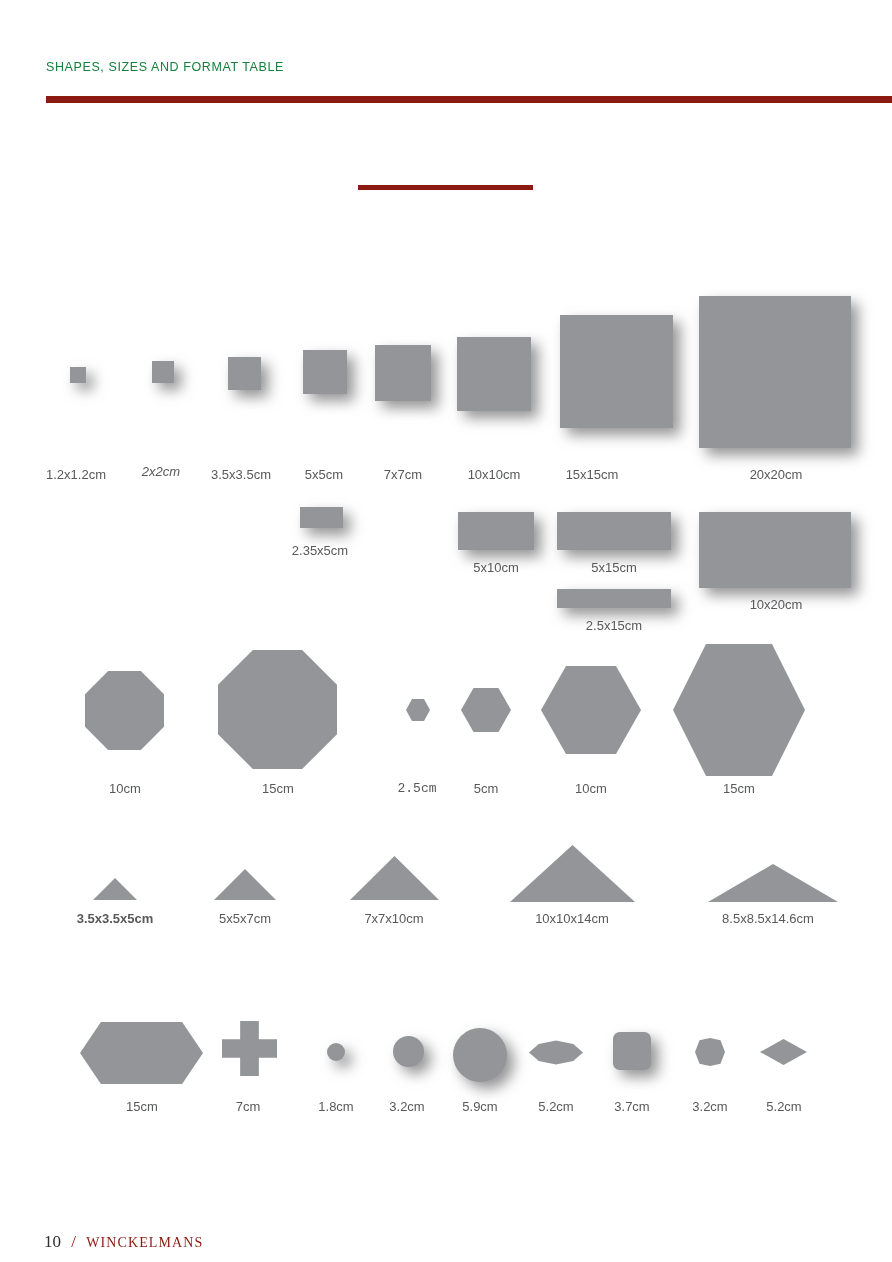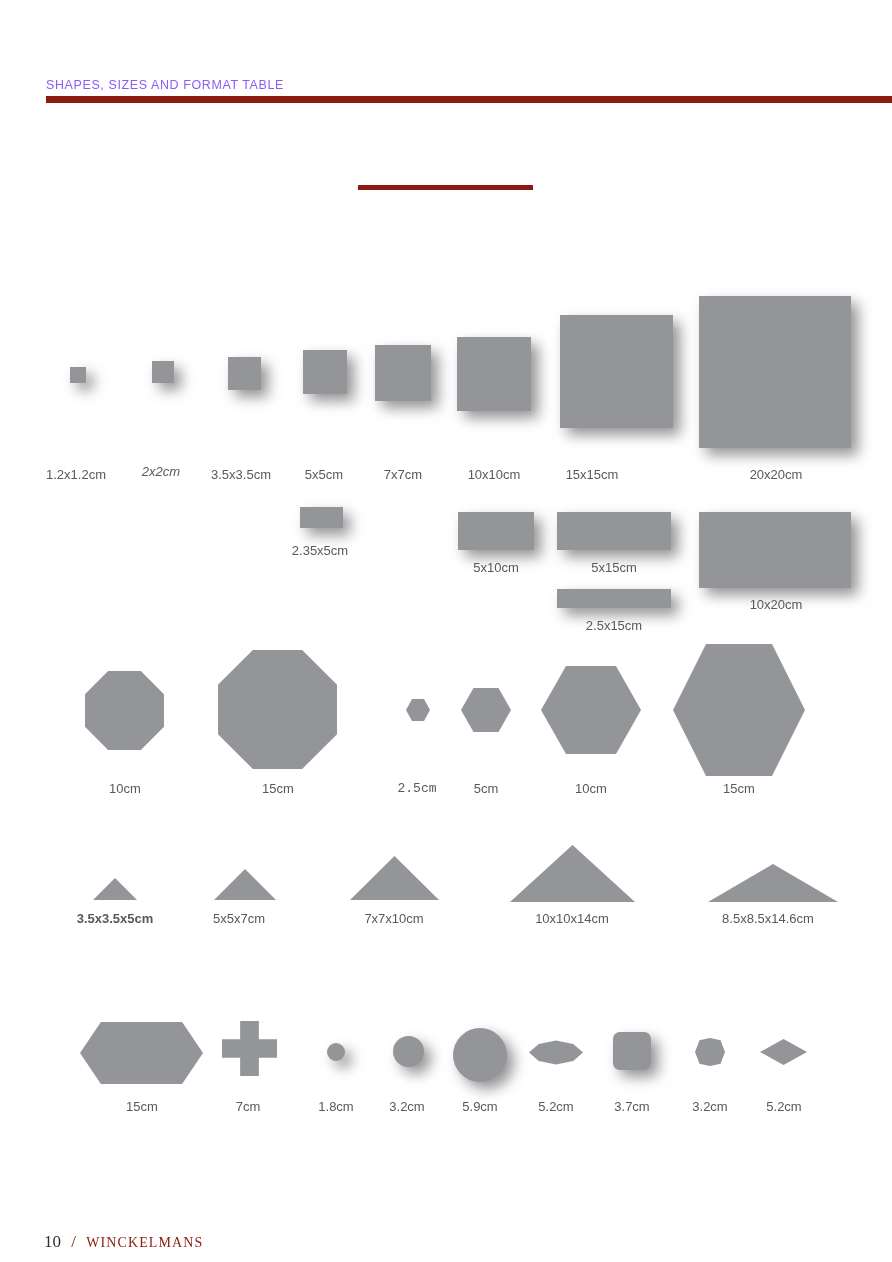--- a/index.html
+++ b/index.html
@@ -8,24 +8,24 @@
     background:#ffffff;
     font-family:"Liberation Sans", sans-serif;
     color:#58595b;
     position:relative;
     overflow:hidden;
   }
   .page{position:absolute;inset:0;}
 
   
   .doc-header{
-    position:absolute;left:46px;top:78px;
+    position:absolute;left:46px;top:60px;
     font-family:"Liberation Sans", sans-serif;
     font-size:12.5px;letter-spacing:.6px;
-    color:#8b5cf6;white-space:nowrap;
+    color:#15803d;white-space:nowrap;
   }
   .header-rule{
     position:absolute;left:46px;top:96px;width:846px;height:7px;
     background:#8b1a10;
   }
 
   
   .section-title{
     position:absolute;left:0;top:148px;width:892px;
     text-align:center;
@@ -147,21 +147,21 @@
     <div class="shape hex" style="left:541px;top:666px;width:100px;height:88px;"></div>
     <div class="lbl" style="left:591px;top:781px;">10cm</div>
 
     <div class="shape hex" style="left:673px;top:644px;width:132px;height:132px;"></div>
     <div class="lbl" style="left:739px;top:781px;">15cm</div>
 
     <div class="shape tri" style="left:93px;top:878px;width:44px;height:22px;"></div>
     <div class="lbl" style="left:115px;top:911px;font-weight:bold;">3.5x3.5x5cm</div>
 
     <div class="shape tri" style="left:214px;top:869px;width:62px;height:31px;"></div>
-    <div class="lbl" style="left:239px;top:911px;text-align:center;">5x5x7cm</div>
+    <div class="lbl" style="left:245px;top:911px;text-align:center;">5x5x7cm</div>
 
     <div class="shape tri" style="left:350px;top:856px;width:89px;height:44px;"></div>
     <div class="lbl" style="left:394px;top:911px;">7x7x10cm</div>
 
     <div class="shape tri" style="left:510px;top:845px;width:125px;height:57px;"></div>
     <div class="lbl" style="left:572px;top:911px;">10x10x14cm</div>
 
     <div class="shape tri" style="left:708px;top:864px;width:130px;height:38px;"></div>
     <div class="lbl" style="left:768px;top:911px;text-align:center;">8.5x8.5x14.6cm</div>
 

